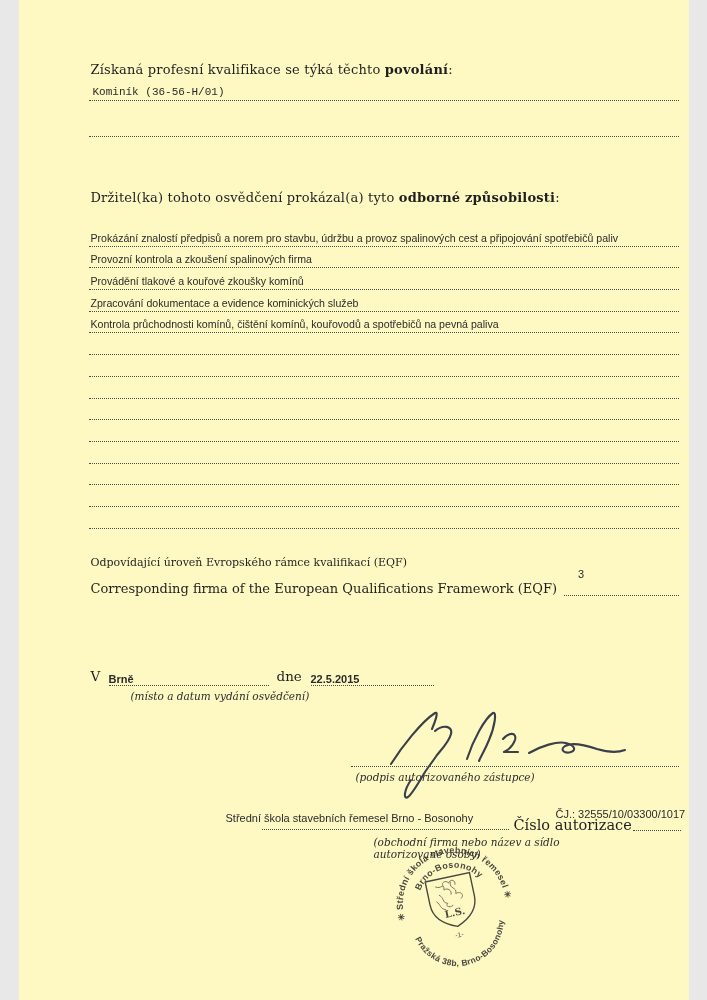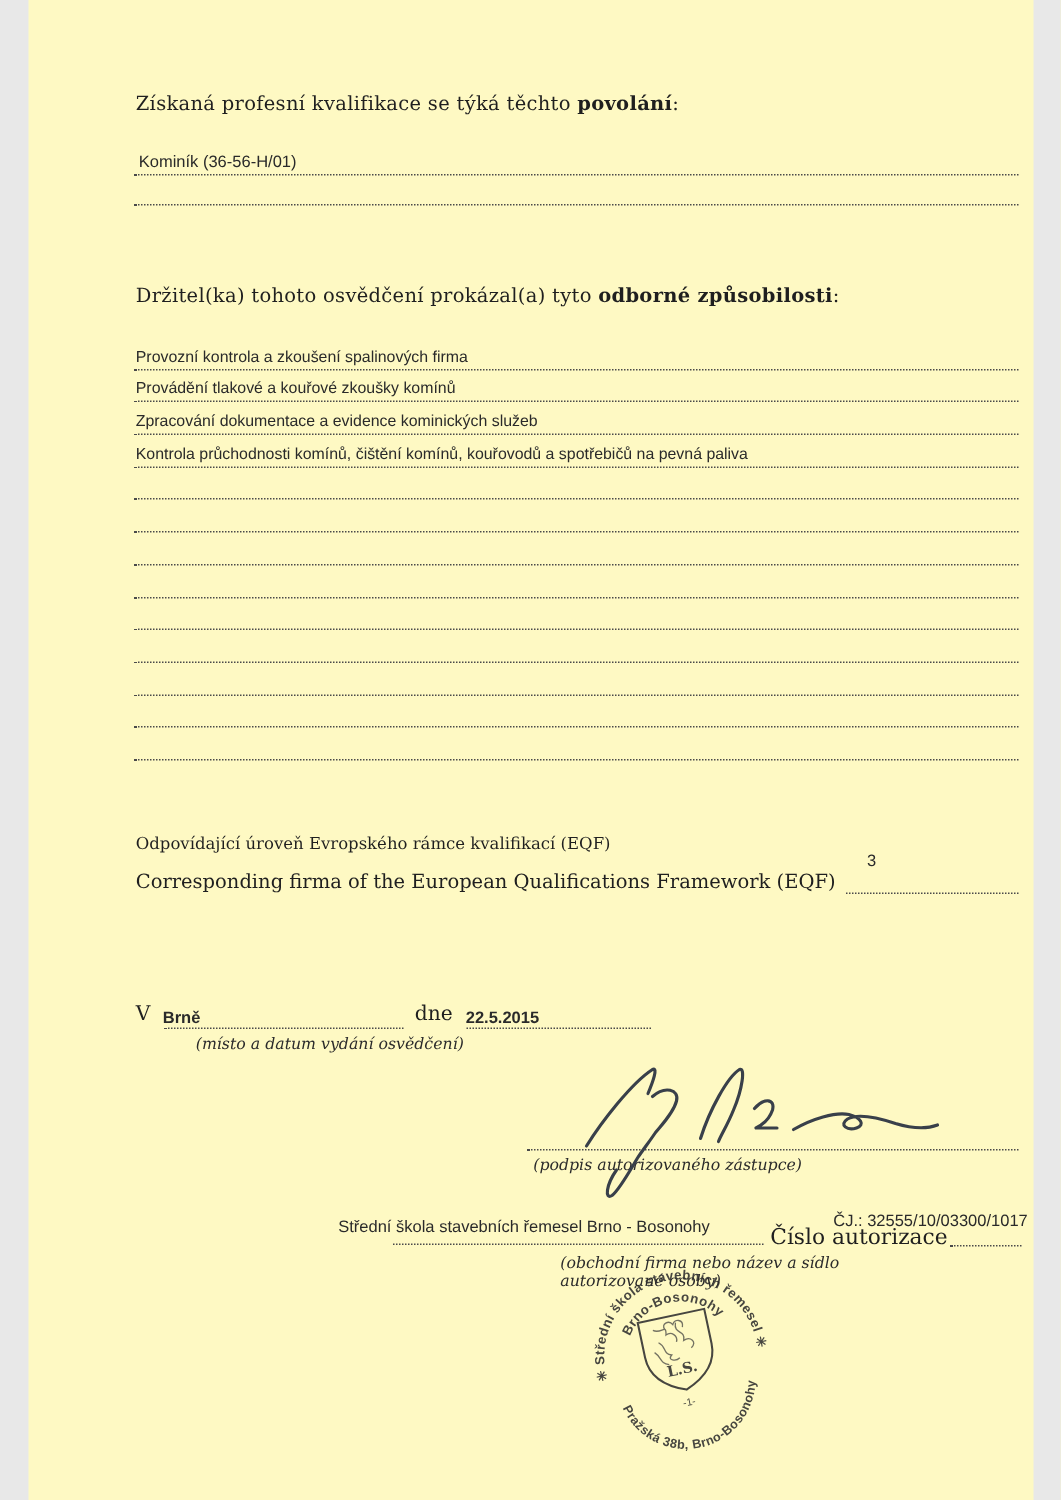--- a/index.html
+++ b/index.html
@@ -33,30 +33,33 @@
 </style>
 </head>
 <body>
 
 <div class="page">
 
   <div class="abs heading" style="left:72px;top:62px;">
     <span>Získaná profesní kvalifikace se týká těchto </span><b>povolání</b><span>:</span>
   </div>
 
-  <div class="abs dotline fill-row" style="left:70px;top:95px;width:590px;height:22px;padding:0 0 2px 4px;">
+  <div class="abs dotline fill-row" style="left:70px;top:79px;width:590px;height:22px;padding:0 0 2px 4px;font-family:Liberation Mono, monospace;">
     <span class="value-sans">Kominík (36-56-H/01)</span>
   </div>
   <div class="abs dotline" style="left:70px;top:120px;width:590px;height:17px;"></div>
 
   <div class="abs heading" style="left:72px;top:190px;">
     <span>Držitel(ka) tohoto osvědčení prokázal(a) tyto </span><b>odborné způsobilosti</b><span>:</span>
   </div>
 
   <div class="comp-list">
+    <div class="comp-row">
+        <span>Prokázání znalostí předpisů a norem pro stavbu, údržbu a provoz spalinových cest a připojování spotřebičů paliv</span>
+      </div>
     <div class="comp-row">
         <span>Provozní kontrola a zkoušení spalinových firma</span>
       </div>
     <div class="comp-row">
         <span>Provádění tlakové a kouřové zkoušky komínů</span>
       </div>
     <div class="comp-row">
         <span>Zpracování dokumentace a evidence kominických služeb</span>
       </div>
     <div class="comp-row">

